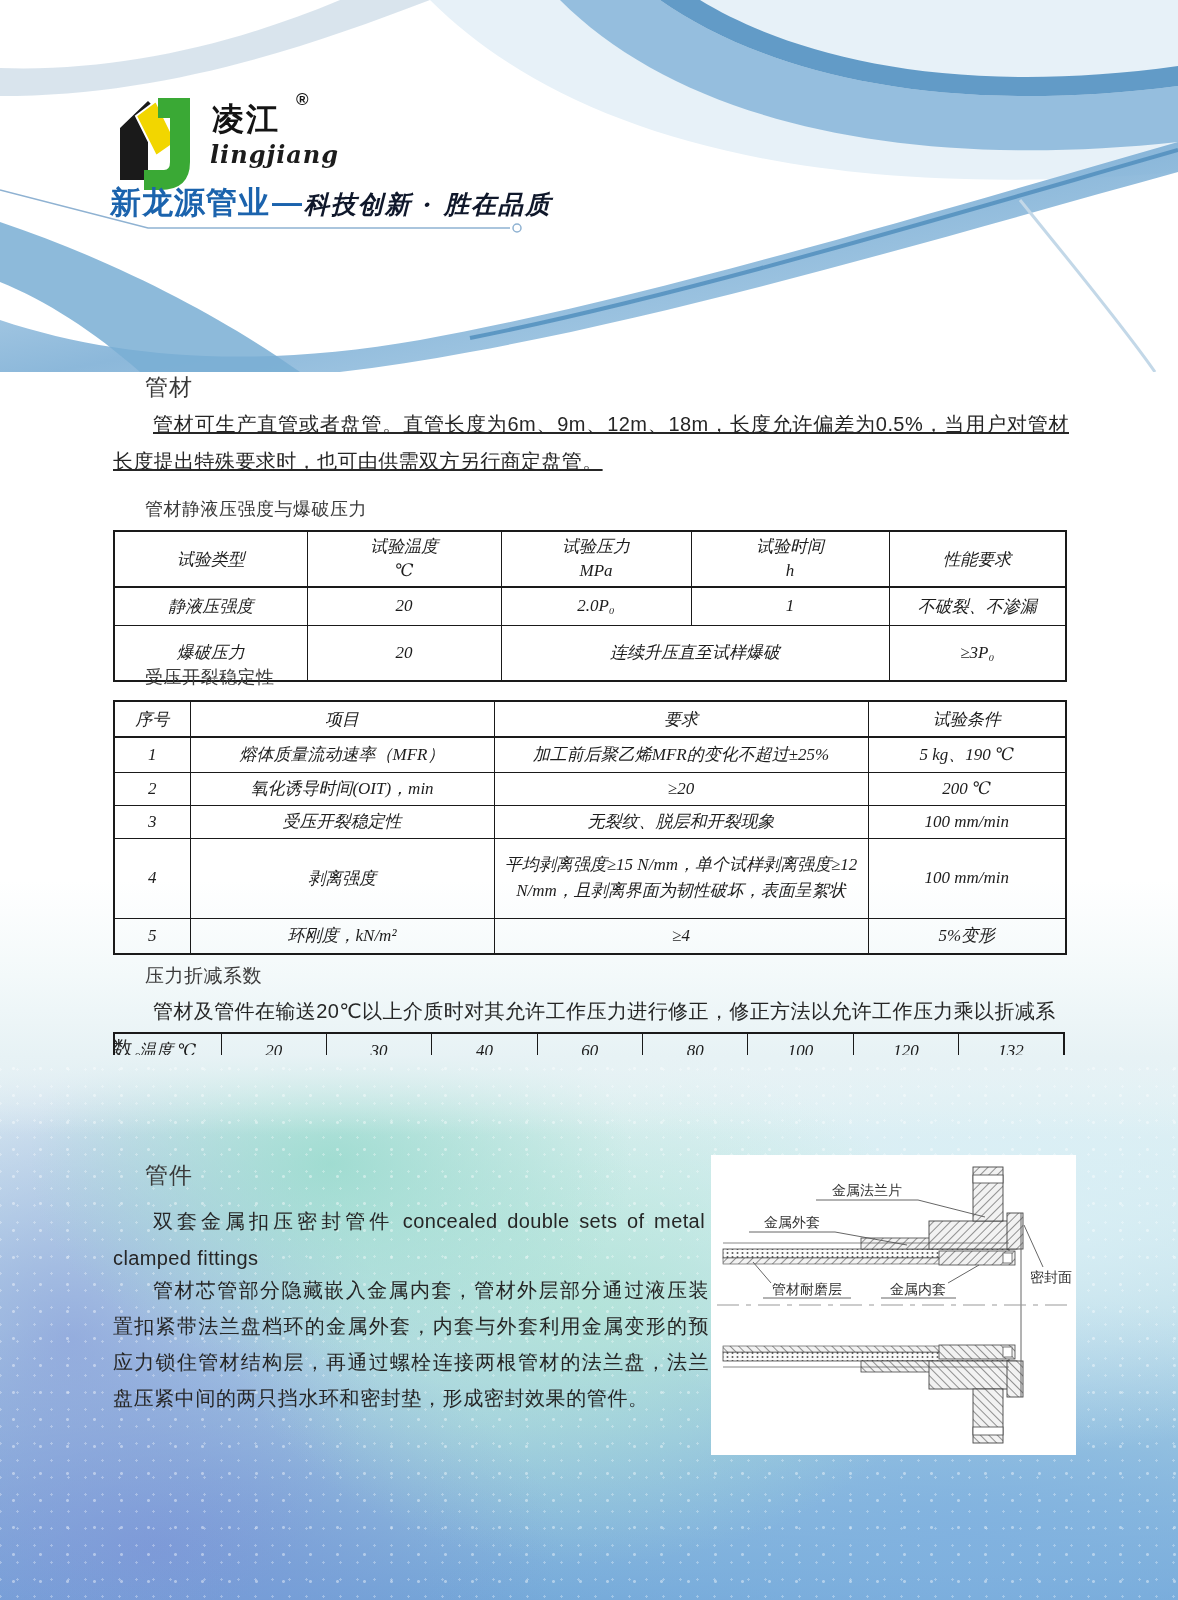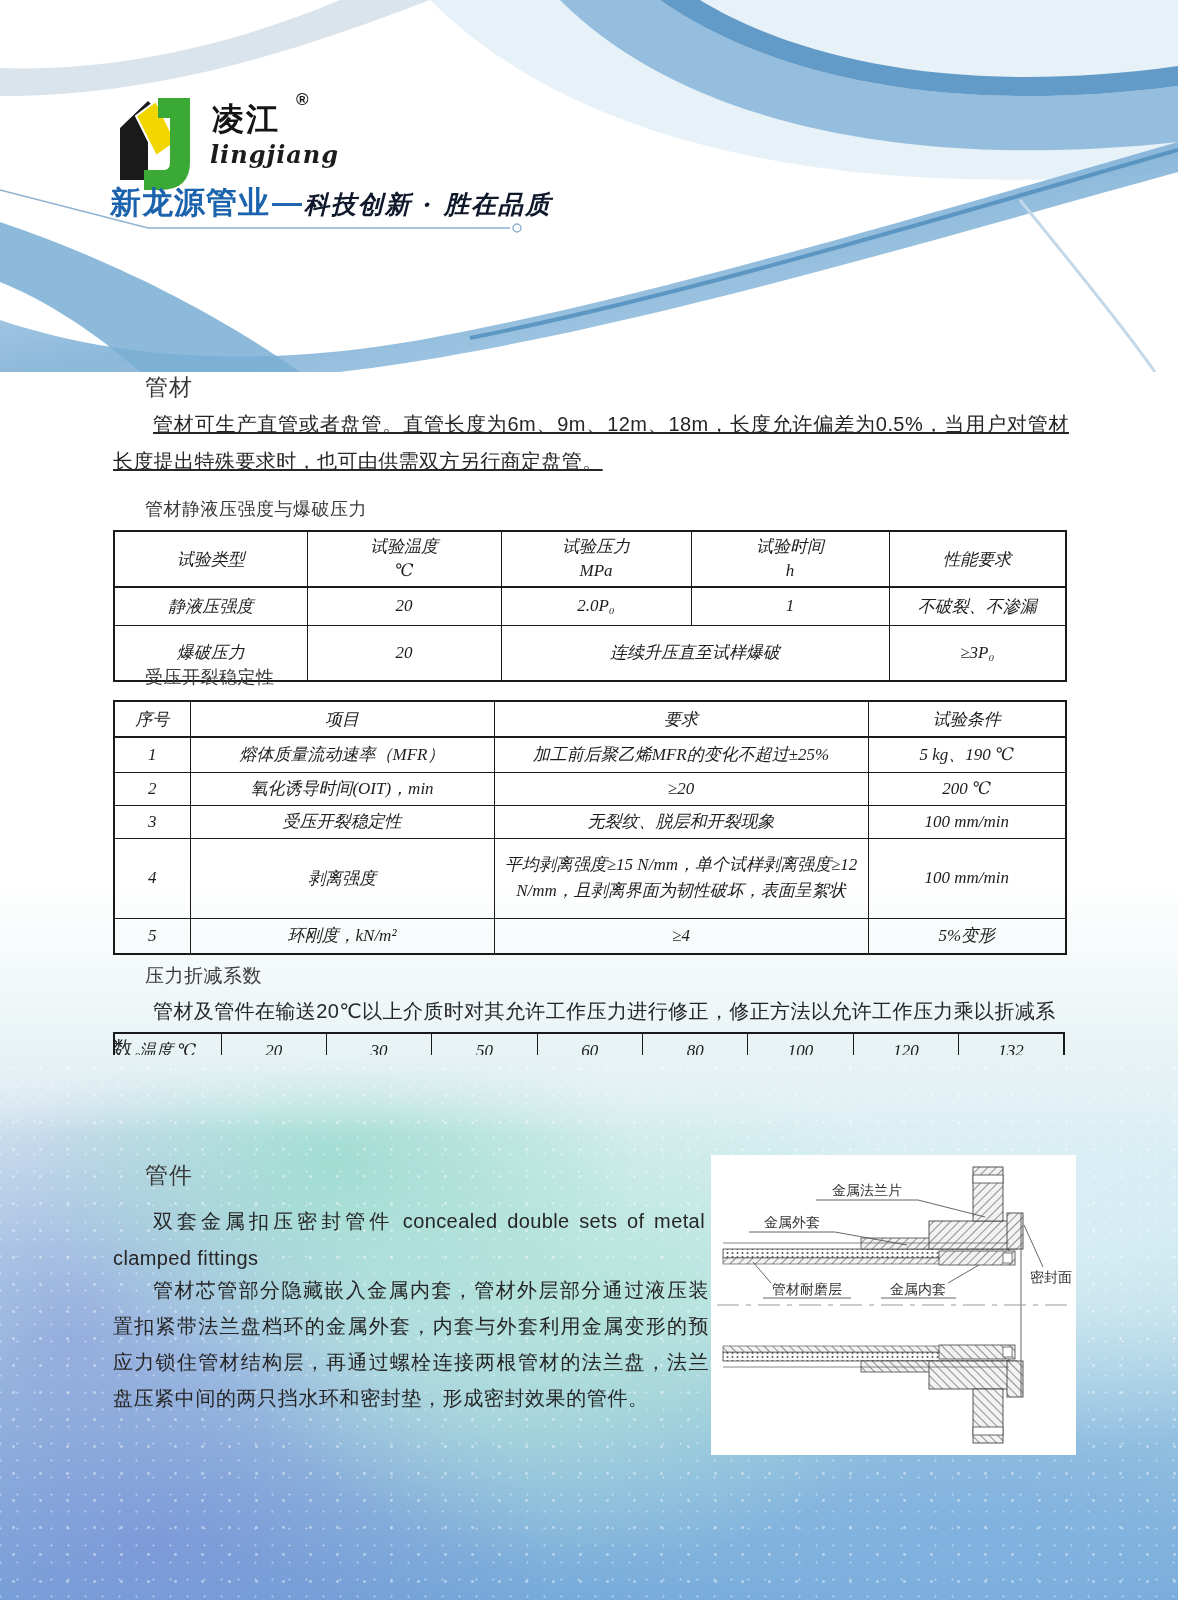--- a/index.html
+++ b/index.html
@@ -215,21 +215,21 @@
         <col>
         <col>
         <col>
         <col>
       </colgroup>
     <tbody>
         <tr class="hdr" style="height:35px;">
       <td>温度 ℃</td>
       <td>20</td>
       <td>30</td>
-      <td>50</td>
+      <td>40</td>
       <td>60</td>
       <td>80</td>
       <td>100</td>
       <td>120</td>
       <td>132</td>
     </tr>
     <tr style="height:36px;">
       <td>修正系数</td>
       <td>1.0</td>
       <td>0.95</td>

